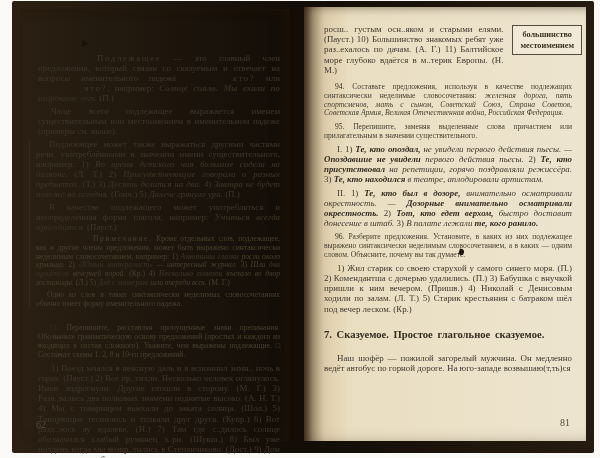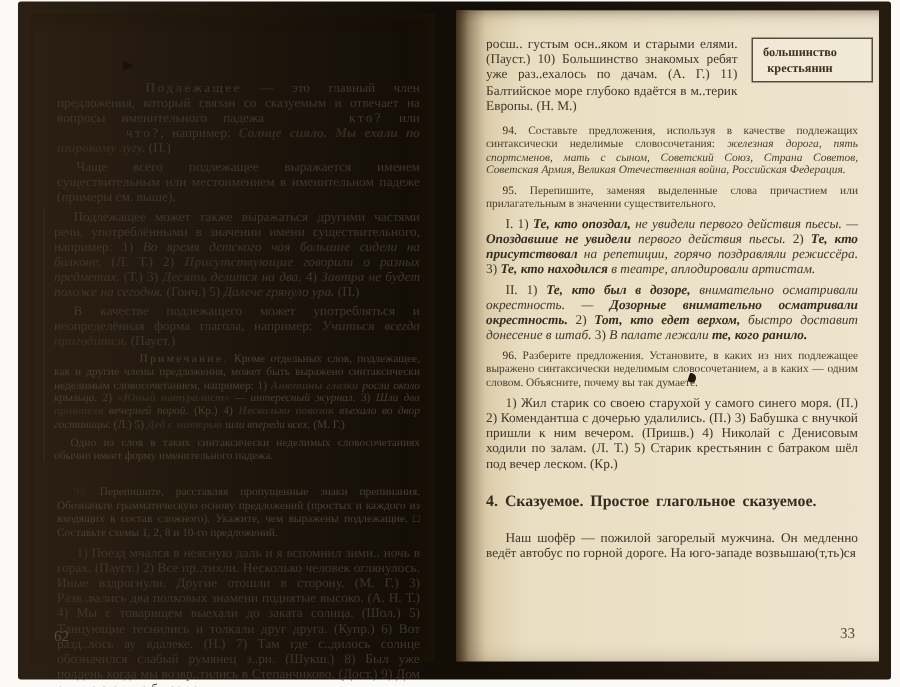--- a/index.html
+++ b/index.html
@@ -31,21 +31,21 @@
   .s-i{font-style:italic;}
   .s-b{font-weight:normal;color:#352d20;}
   .s-bi{font-weight:bold;font-style:italic;color:#352d20;}
   .s-sp{letter-spacing:1.6px;margin-left:46px;}
 
   .marker{position:absolute;left:62px;top:30px;font-size:9px;color:#181208;line-height:9px;}
   .top-gap{height:44px;}
   .right-top-gap{height:17px;}
 
   .vocab-box{float:right;border:1px solid #554b3c;background:rgba(255,253,245,.25);
-        padding:4px 23px 3px 7px;margin:1px -10px 4px 9px;text-align:center;}
+        padding:4px 7px 3px 7px;margin:1px -10px 4px 9px;text-align:center;}
   .vocab-box .w{display:block;font-weight:bold;font-size:8.2px;line-height:10.5px;color:#3a321f;}
   .box2{margin-top:3px;}
 
   .section-heading{font-weight:bold;font-size:10.6px;line-height:12px;margin:15px 0 12px 0;
         text-indent:0;text-align:left;word-spacing:2px;color:#342c1f;}
 
   .pagenum{position:absolute;font-size:10px;color:#554c3c;}
   .pn-left{left:16px;bottom:11px;}
   .pn-right{right:16px;bottom:13px;}
 
@@ -77,38 +77,38 @@
       <div class="pagenum pn-left">62</div>
     </div>
 
     <div class="page page-right">
       <div class="content">
         <div class="right-top-gap"></div>
 
         <div class="clearfix">
           <div class="vocab-box">
             <span class="w">большинство</span>
-            <span class="w">крестьянин</span>
+            <span class="w">местоимением</span>
           </div>
           <p class="body-text no-indent"><span class="s-n">росш.. густым осн..яком и старыми елями. (Пауст.) 10) Большинство знакомых ребят уже раз..ехалось по дачам. (А. Г.) 11) Балтийское море глубоко вдаётся в м..терик Европы. (Н. М.)</span></p>
         </div>
 
         <p class="exhead"><span class="s-b">94.</span><span class="s-n"> Составьте предложения, используя в качестве подлежащих синтаксически неделимые словосочетания: </span><span class="s-i">железная дорога, пять спортсменов, мать с сыном, Советский Союз, Страна Советов, Советская Армия, Великая Отечественная война, Российская Федерация.</span></p>
         <p class="exhead"><span class="s-b">95.</span><span class="s-n"> Перепишите, заменяя выделенные слова причастием или прилагательным в значении существительного.</span></p>
 
         <div class="clearfix">
           <p class="body-text"><span class="s-n">I. 1) </span><span class="s-bi">Те, кто опоздал,</span><span class="s-i"> не увидели первого действия пьесы. — </span><span class="s-bi">Опоздавшие не увидели</span><span class="s-i"> первого действия пьесы.</span><span class="s-n"> 2) </span><span class="s-bi">Те, кто присутствовал</span><span class="s-i"> на репетиции, горячо поздравляли режиссёра.</span><span class="s-n"> 3) </span><span class="s-bi">Те, кто находился</span><span class="s-i"> в театре, аплодировали артистам.</span></p>
         </div>
 
         <p class="body-text"><span class="s-n">II. 1) </span><span class="s-bi">Те, кто был в дозоре,</span><span class="s-i"> внимательно осматривали окрестность. — </span><span class="s-bi">Дозорные внимательно осматривали окрестность.</span><span class="s-n"> 2) </span><span class="s-bi">Тот, кто едет верхом,</span><span class="s-i"> быстро доставит донесение в штаб.</span><span class="s-n"> 3) </span><span class="s-i">В палате лежали </span><span class="s-bi">те, кого ранило.</span></p>
         <p class="exhead"><span class="s-b">96.</span><span class="s-n"> Разберите предложения. Установите, в каких из них подлежащее выражено синтаксически неделимым словосочетанием, а в каких — одним словом. Объясните, почему вы так думаете.</span></p>
         <p class="body-text"><span class="s-n">1) Жил старик со своею старухой у самого синего моря. (П.) 2) Комендантша с дочерью удалились. (П.) 3) Бабушка с внучкой пришли к ним вечером. (Пришв.) 4) Николай с Денисовым ходили по залам. (Л. Т.) 5) Старик крестьянин с батраком шёл под вечер леском. (Кр.)</span></p>
 
-        <h2 class="section-heading">4. Сказуемое. Простое глагольное сказуемое.</h2>
+        <h2 class="section-heading">7. Сказуемое. Простое глагольное сказуемое.</h2>
 
         <p class="body-text"><span class="s-n">Наш шофёр — пожилой загорелый мужчина. Он медленно ведёт автобус по горной дороге. На юго-западе возвышаю(т,ть)ся</span></p>
       </div>
-      <div class="pagenum pn-right">33</div>
+      <div class="pagenum pn-right">81</div>
     </div>
 
   </div>
   <div class="ink-speck"></div>
 </div>
 
 </body></html>

